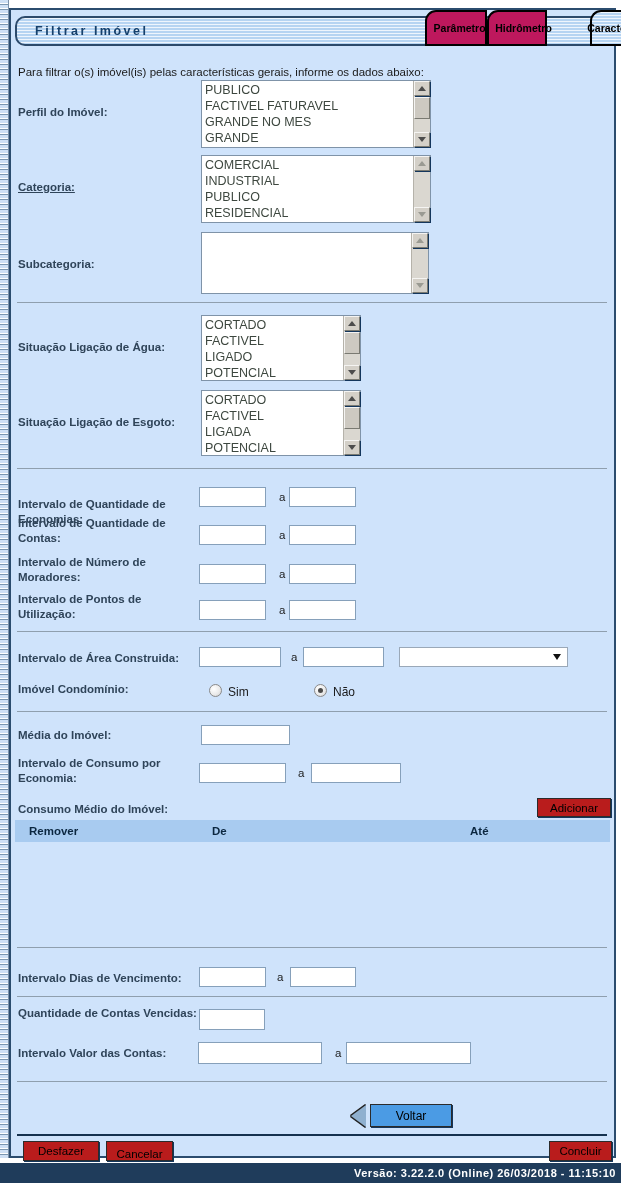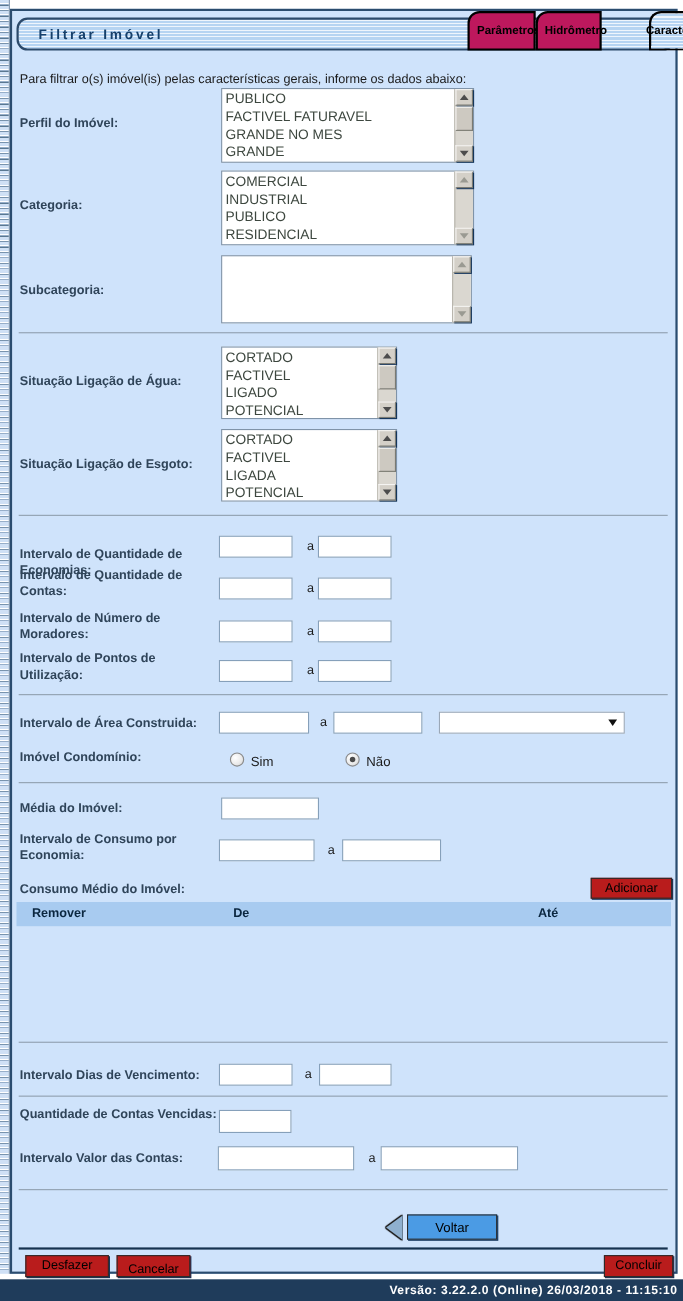--- a/index.html
+++ b/index.html
@@ -97,21 +97,21 @@
         <div class="btn up">
             <i class="tri-up"></i>
           </div>
         <div class="thumb"></div>
         <div class="btn down">
             <i class="tri-down"></i>
           </div>
       </div>
     </div>
 
-    <div class="lbl" style="left:7px;top:170px;">Categoria:</div>
+    <div class="lbl" style="left:7px;top:170px;text-decoration:underline;">Categoria:</div>
     <div class="lb" style="left:190px;top:145px;width:230px;height:68px;">
       <div class="items">
         <div class="item">COMERCIAL</div>
         <div class="item">INDUSTRIAL</div>
         <div class="item">PUBLICO</div>
         <div class="item">RESIDENCIAL</div>
       </div>
       <div class="sb">
         <div class="btn up">
             <i class="tri-up" style="border-bottom-color:#9a9a92;"></i>
@@ -226,21 +226,21 @@
     <input class="inp" style="left: 300px; top: 753px; width: 90px;">
 
     <div class="lbl" style="left:7px;top:792px;width:250px;">Consumo Médio do Imóvel:</div>
     <div class="btn" style="left:526px;top:788px;width:74px;height:19px;">
       <span>Adicionar</span>
     </div>
 
     <div class="thead">
       <span class="h" style="left:14px;">Remover</span>
       <span class="h" style="left:197px;">De</span>
-      <span class="h" style="left:455px;margin-left:19px;">Até</span>
+      <span class="h" style="left:455px;">Até</span>
     </div>
     <div style="position:absolute;left:4px;top:832px;width:595px;height:100px;"></div>
 
     <div class="div" style="top:937px;"></div>
 
     <div class="lbl" style="left:7px;top:961px;width:185px;">Intervalo Dias de Vencimento:</div>
     <input class="inp" style="left: 188px; top: 957px; width: 67px;">
     <span class="sep" style="left:266px;top:961px;">a</span>
     <input class="inp" style="left: 279px; top: 957px; width: 66px;">
 

